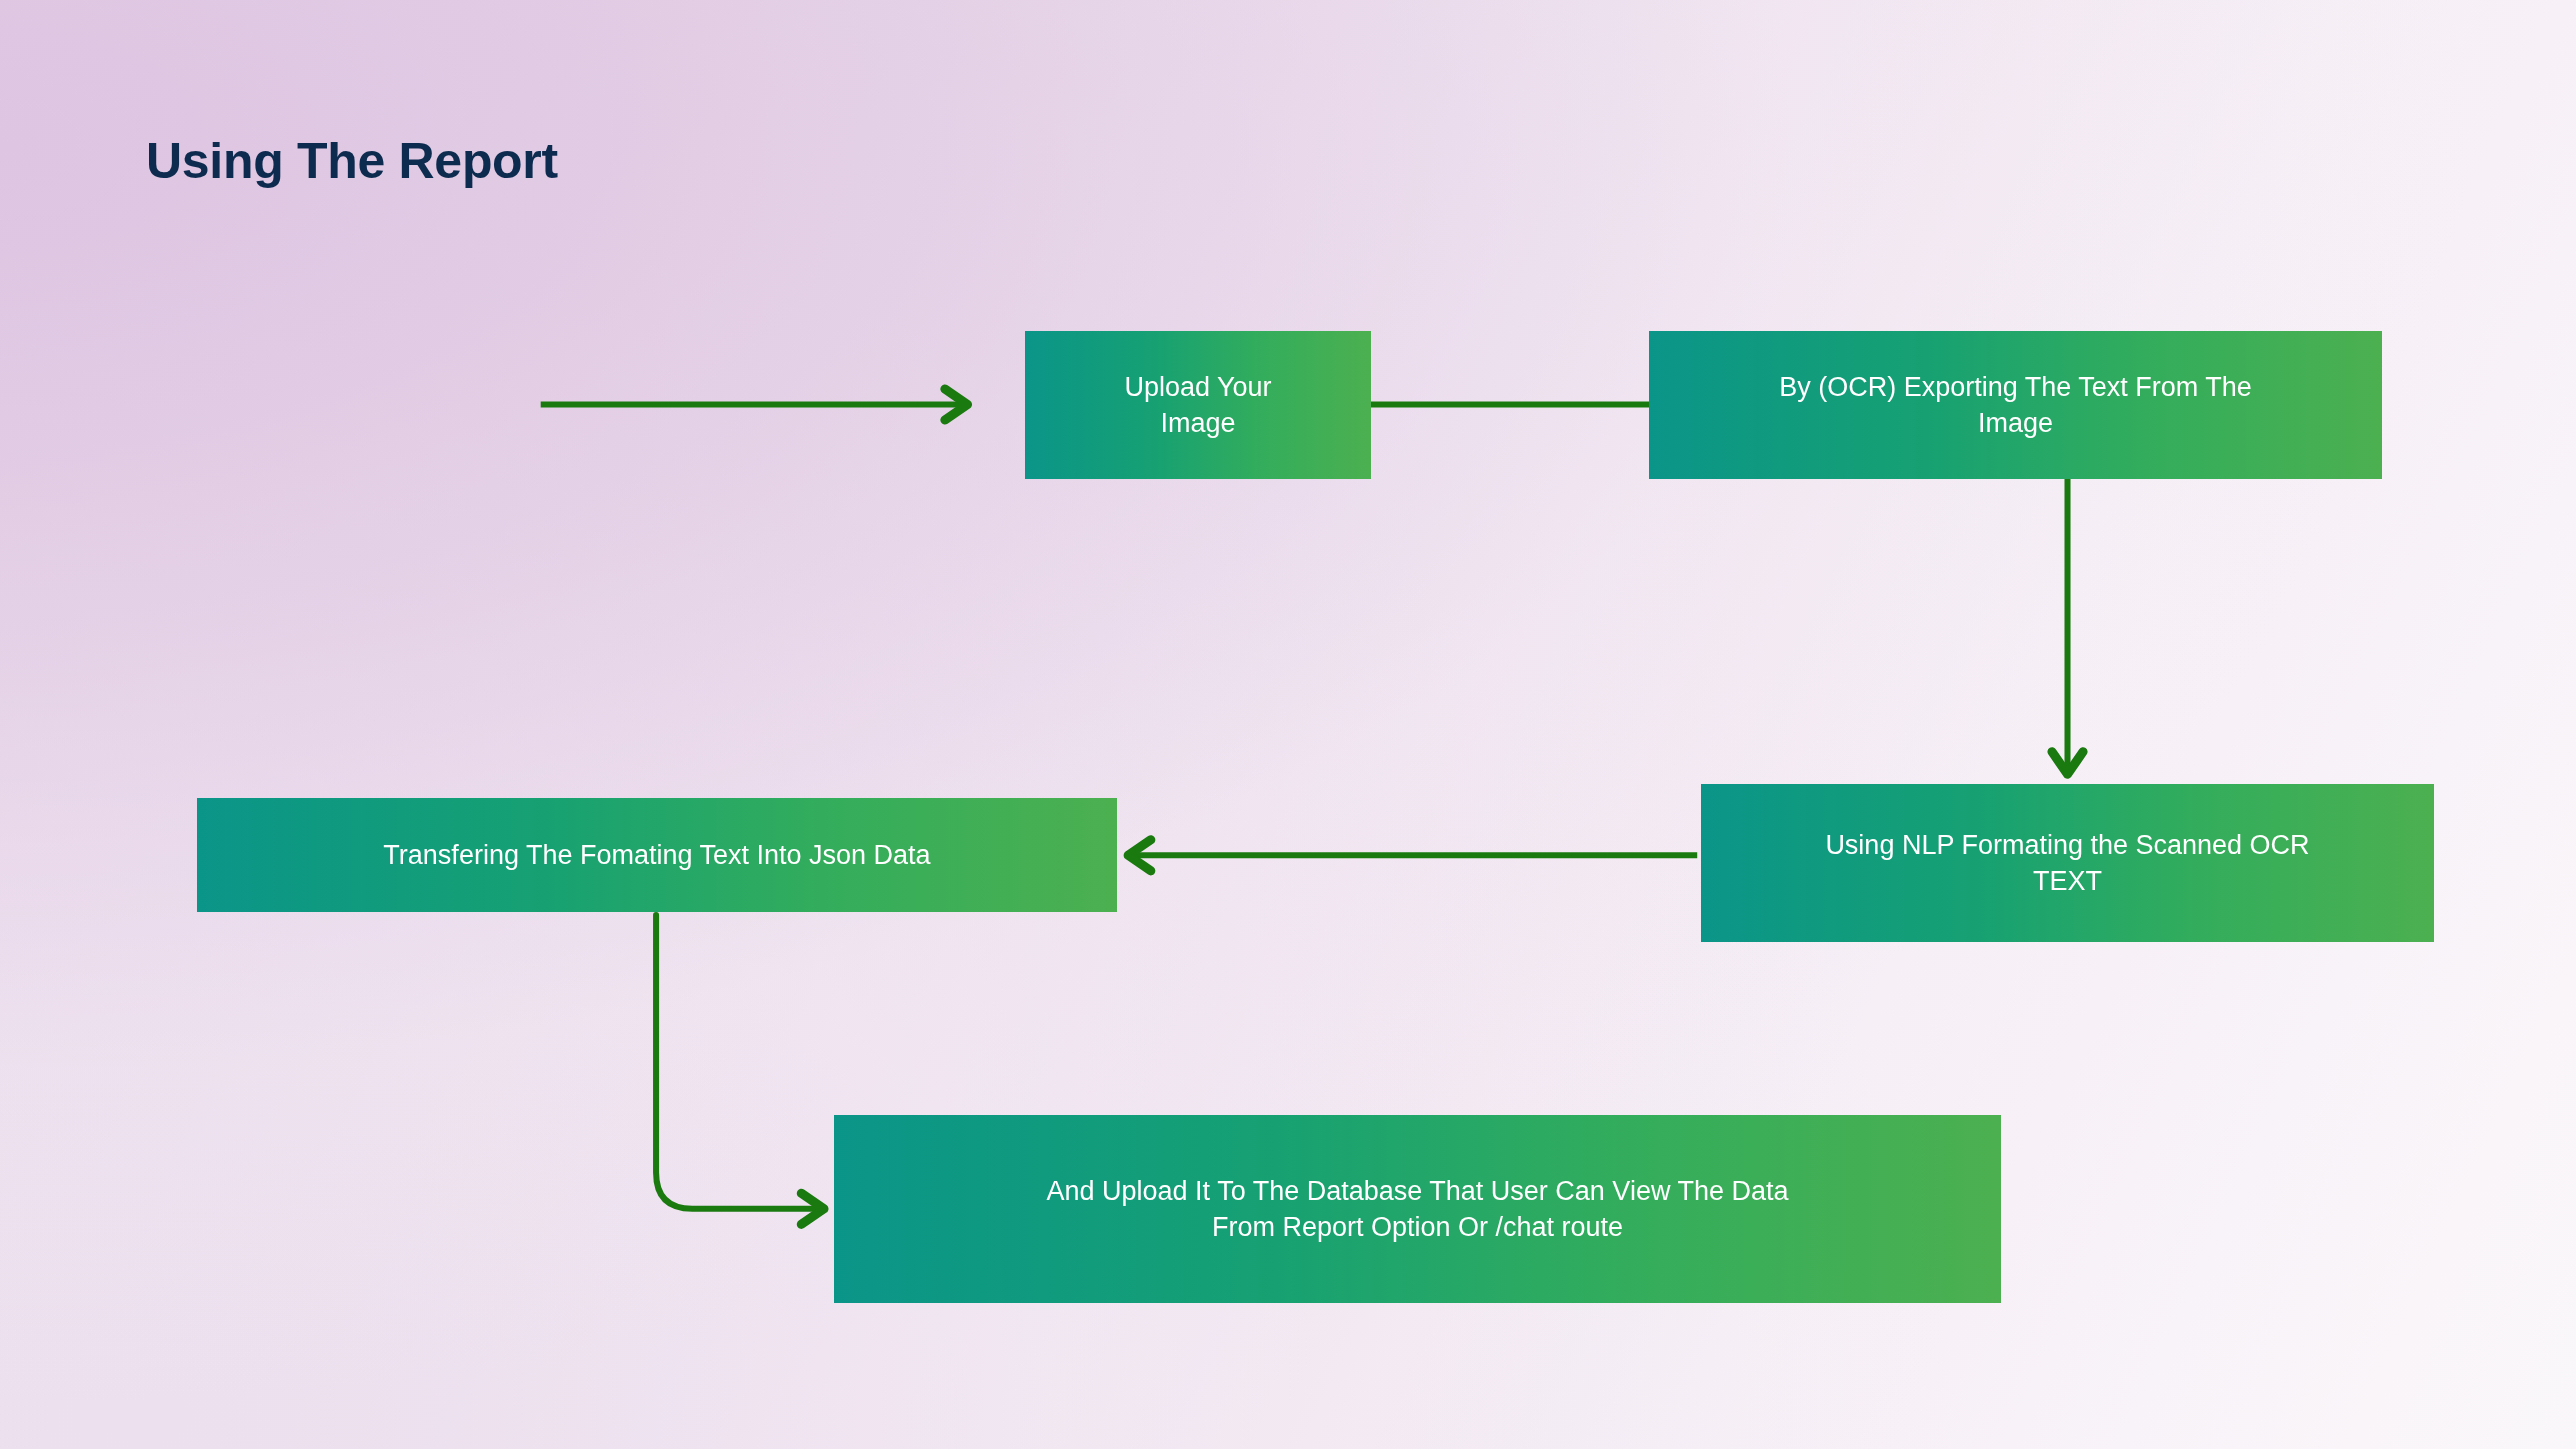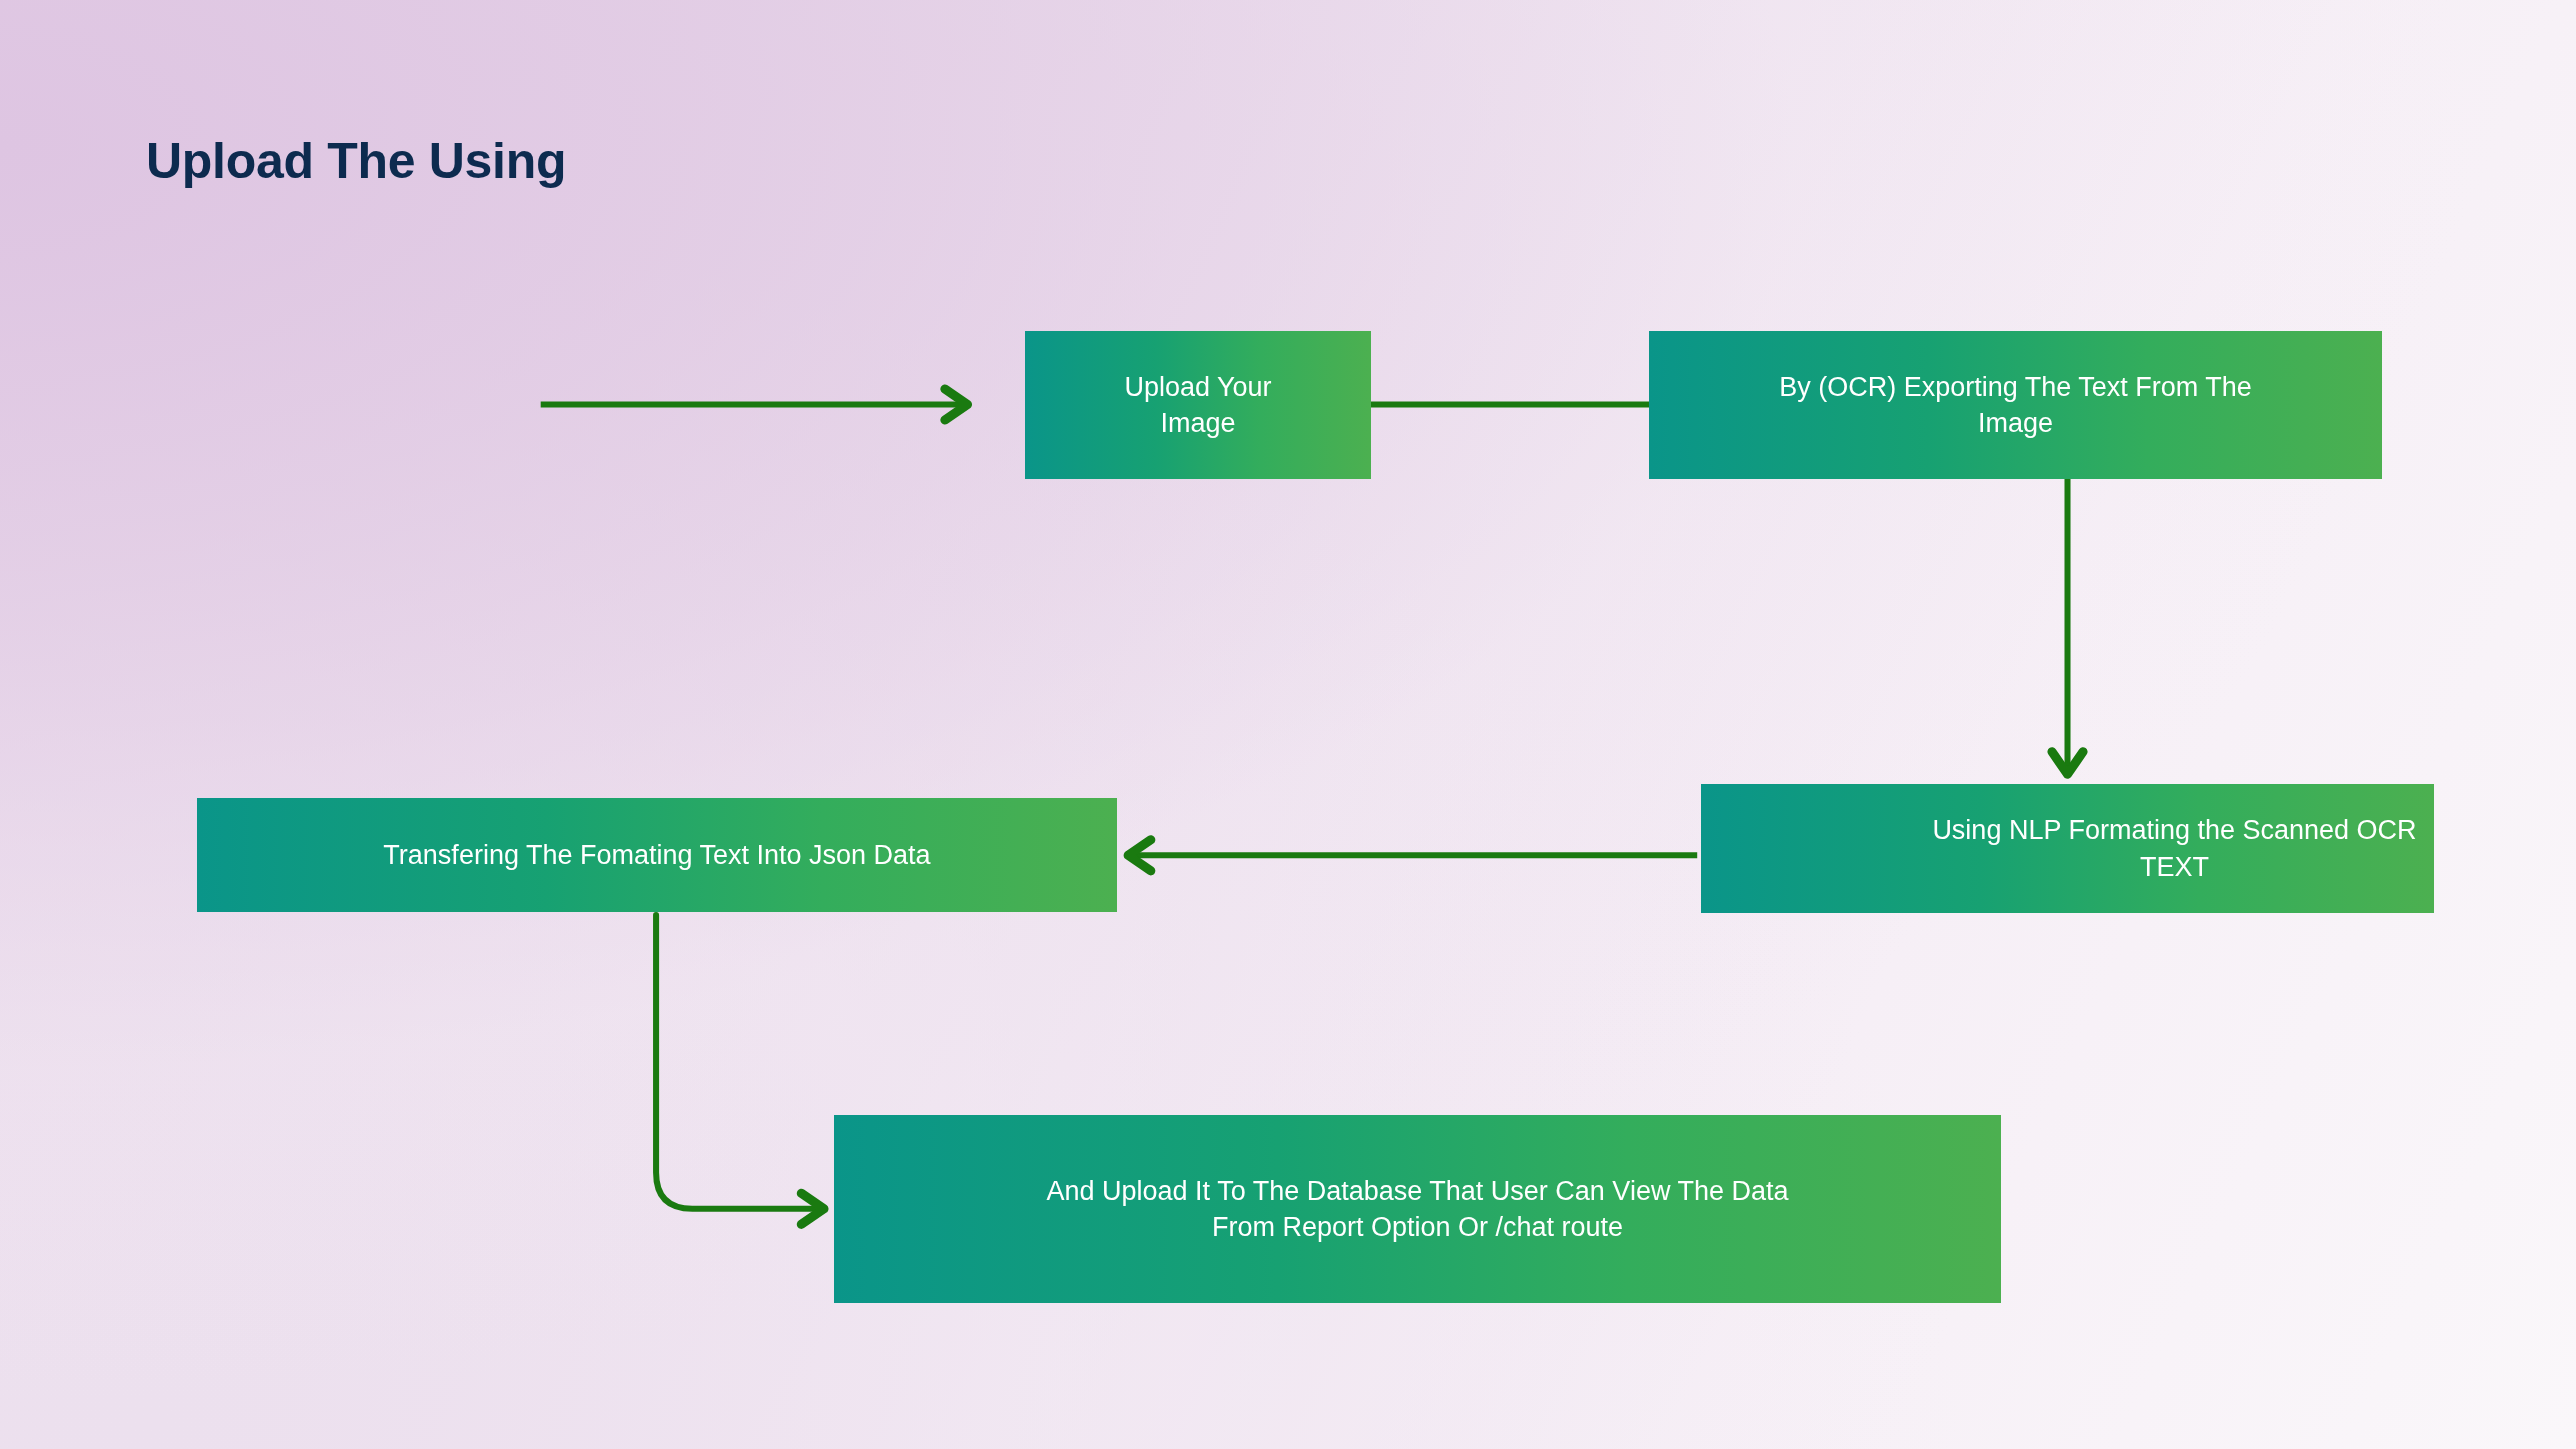--- a/index.html
+++ b/index.html
@@ -53,21 +53,21 @@
     background: linear-gradient(90deg, #0a9589 0%, #17a172 38%, #33ad5c 68%, #4cb050 100%);
   }
   .node .node-label {
     display: block;
     white-space: pre-line;
   }
 
   #node-start     { left: 197px;  top: 341px;  width: 343px;  height: 127px; }
   #node-upload    { left: 977px; top: 331px;  width: 346px;  height: 148px; margin-left: 48px; }
   #node-ocr       { left: 1649px; top: 331px;  width: 733px; height: 148px; }
-  #node-nlp       { left: 1701px; top: 784px; width: 733px; height: 129px; justify-content: flex-end; }
+  #node-nlp       { left: 1701px; top: 784px; width: 733px; height: 158px; }
   #node-transfer  { left: 197px;  top: 798px; width: 920px; height: 114px; }
   #node-database  { left: 834px; top: 1115px; width: 1167px; height: 188px; }
 
   #node-upload .node-label,
   #node-ocr .node-label,
   #node-nlp .node-label,
   #node-database .node-label { line-height: 1.34; }
 
   
   #connectors {
@@ -77,21 +77,21 @@
     width: 2576px;
     height: 1449px;
     pointer-events: none;
   }
 </style>
 </head>
 <body>
 
 <div id="canvas">
 
-  <div id="page-title">Upload The Using</div>
+  <div id="page-title">Using The Report</div>
 
   <svg id="connectors" viewBox="0 0 3840 2160" xmlns="http://www.w3.org/2000/svg">
     <defs>
       <marker id="arrow-r" viewBox="0 0 12 12" refX="7.2" refY="6" markerWidth="7" markerHeight="7" orient="auto-start-reverse">
         <path d="M 1.6 1.6 L 8 6 L 1.6 10.4" fill="none" stroke="#1a7a10" stroke-width="2.6" stroke-linecap="round" stroke-linejoin="round"></path>
       </marker>
     </defs>
 
     <path d="M 806 603 L 1438 603" fill="none" stroke="#1a7a10" stroke-width="9" marker-end="url(#arrow-r)"></path>
 

